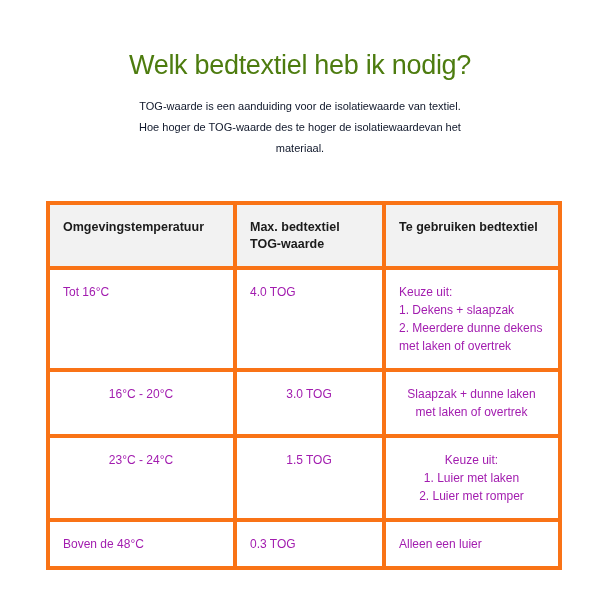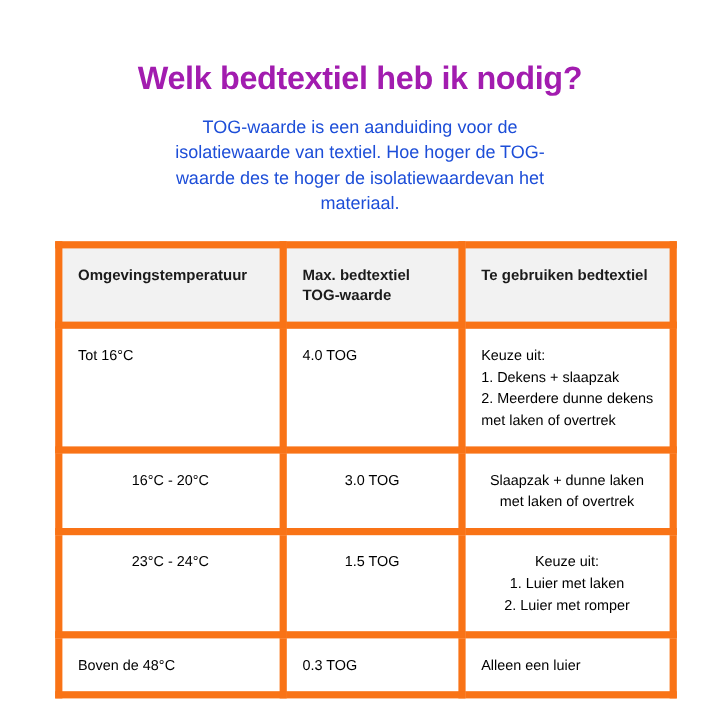--- a/index.html
+++ b/index.html
@@ -27,33 +27,33 @@
   .header-block {
     position: absolute;
     left: 0;
     top: 48px;
     width: 600px;
     text-align: center;
   }
 
   .page-title {
     font-size: 27px;
-    font-weight: bold;
-    color: #a21caf;
+    font-weight: normal;
+    color: #4d7c0f;
     letter-spacing: -0.3px;
     line-height: 34px;
     margin: 0;
   }
 
   .page-subtitle {
     margin: 14px auto 0 auto;
     width: 330px;
-    font-size: 15px;
+    font-size: 11px;
     line-height: 21px;
-    color: #1d4ed8;
+    color: #0f172a;
     font-weight: normal;
   }
 
   
   .tog-table-wrap {
     position: absolute;
     left: 46px;
     top: 201px;
     width: 512px;
   }
@@ -64,39 +64,39 @@
     table-layout: fixed;
     background: #ffffff;
   }
 
   table.tog-table col.c1 { width: 187px; }
   table.tog-table col.c2 { width: 149px; }
   table.tog-table col.c3 { width: 176px; }
 
   table.tog-table th,
   table.tog-table td {
-    border: 6px solid #f97316;
+    border: 4px solid #f97316;
     vertical-align: top;
     text-align: left;
     padding: 13px 14px 13px 13px;
     box-sizing: border-box;
   }
 
   table.tog-table thead th {
     background: #f2f2f2;
     color: #1b1b1b;
     font-size: 12.5px;
     font-weight: bold;
     line-height: 17px;
     height: 60px;
     padding-top: 14px;
   }
 
   table.tog-table tbody td {
-    color: #000000;
+    color: #a21caf;
     font-size: 12px;
     font-weight: normal;
     line-height: 18px;
   }
 
   .cell-lines {
     display: block;
   }
   .cell-lines span {
     display: block;

